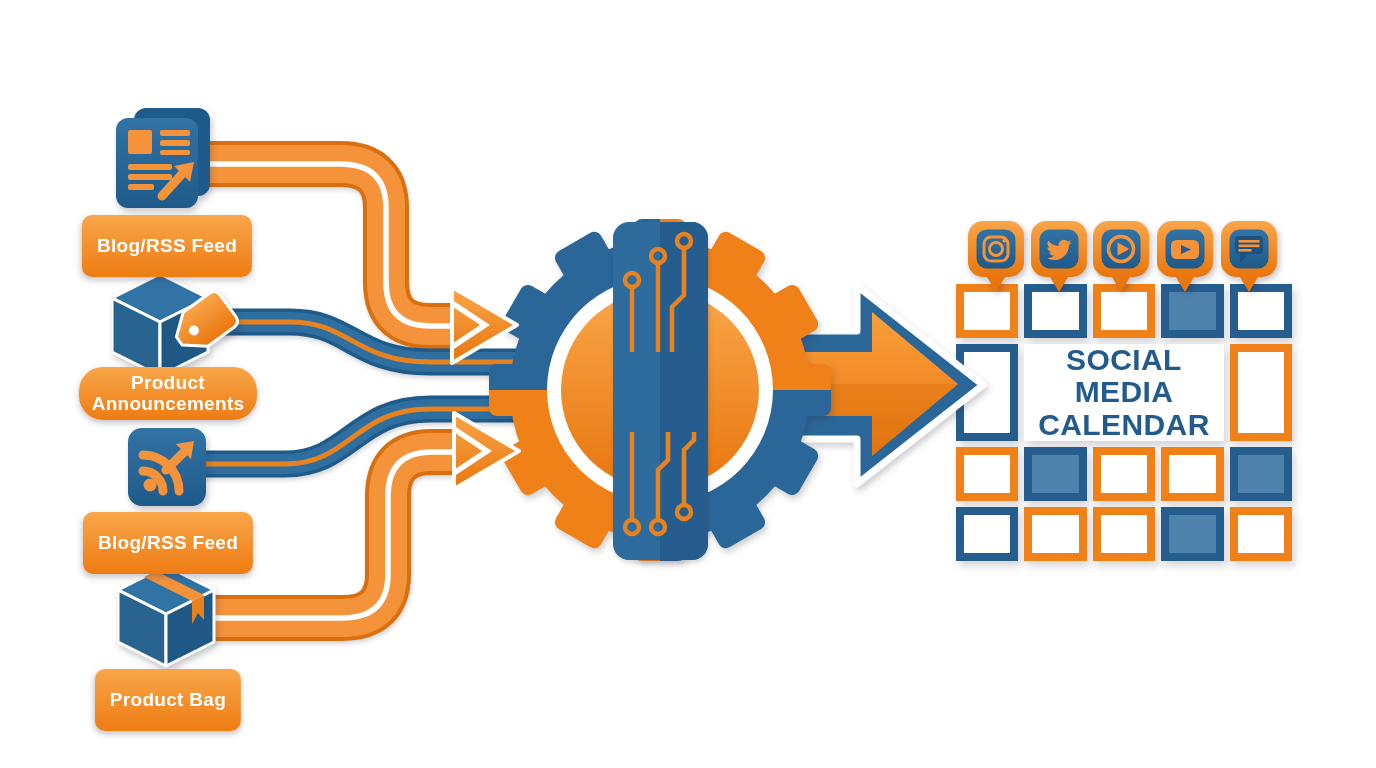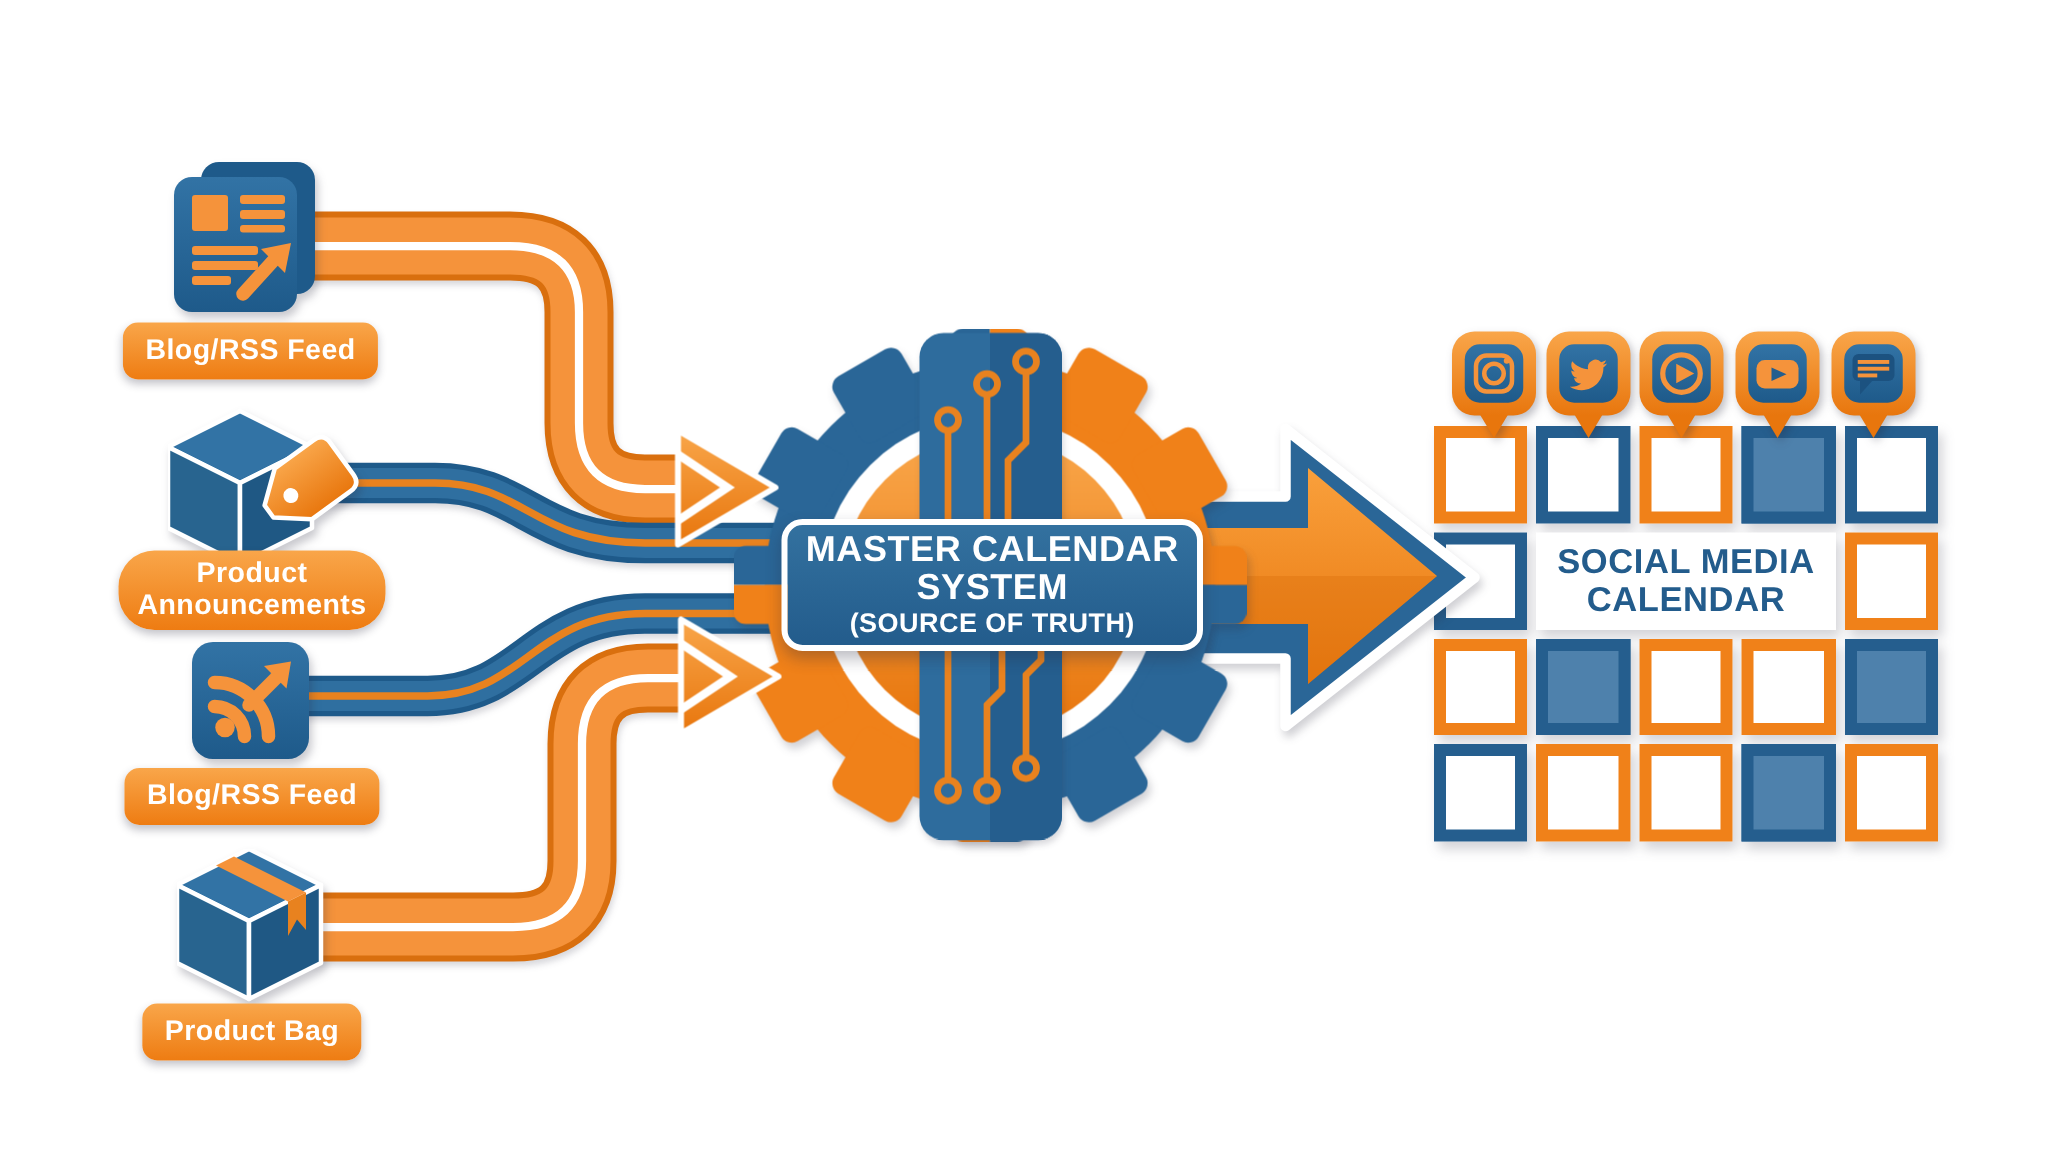--- a/index.html
+++ b/index.html
@@ -6,40 +6,40 @@
   .stage{position:relative;width:1376px;height:768px;background:#ffffff;overflow:hidden;
          font-family:"Liberation Sans",sans-serif;}
   #shapes{position:absolute;left:0;top:0;z-index:1;pointer-events:none;}
   .shadowed{filter:drop-shadow(2px 4px 3px rgba(40,40,60,.22));}
   .soft{filter:drop-shadow(1px 3px 2px rgba(40,40,60,.18));}
 
   .icon-box{position:absolute;z-index:2;filter:drop-shadow(2px 4px 3px rgba(40,40,60,.25));}
 
   .tag-label{position:absolute;z-index:2;transform:translateX(-50%);
     background:linear-gradient(180deg,#F9A64A,#EE7C12);color:#fff;font-weight:bold;
-    font-size:19px;padding:8px 15px;border-radius:10px;text-align:center;
+    font-size:19px;padding:20px 15px;border-radius:10px;text-align:center;
     box-shadow:0 3px 6px rgba(40,40,60,.28);letter-spacing:.3px;white-space:nowrap;}
   .tag-label.wrap{white-space:normal;width:158px;line-height:1.12;padding:5px 10px;border-radius:24px;}
 
   .center-label{position:absolute;z-index:3;left:521px;top:346px;width:281px;height:88px;
     background:linear-gradient(180deg,#33719F,#235C8C);border:4px solid #fff;border-radius:14px;
     box-sizing:border-box;color:#fff;text-align:center;display:flex;flex-direction:column;
     justify-content:center;box-shadow:0 5px 10px rgba(40,40,60,.3);}
   .center-title{font-size:24px;font-weight:bold;line-height:1.05;letter-spacing:.4px;padding:0 8px;}
   .center-sub{font-size:18px;font-weight:bold;letter-spacing:.3px;margin-top:1px;}
 
   .calendar{position:absolute;z-index:0;left:956px;top:284px;width:336px;height:277px;
     display:grid;grid-template-columns:repeat(5,1fr);grid-template-rows:repeat(4,1fr);gap:6px;
     filter:drop-shadow(3px 5px 4px rgba(40,40,60,.2));}
   .cell{box-sizing:border-box;background:#fff;}
   .cell.orange{border:8px solid #F08119;}
   .cell.blue{border:8px solid #255E8E;}
   .cell.blue-filled{border:8px solid #255E8E;background:#4E81AC;}
   .cal-label{grid-column:2/5;background:#fff;display:flex;align-items:center;justify-content:center;
-    text-align:center;color:#235C8C;font-weight:bold;font-size:23px;line-height:1.08;
+    text-align:center;color:#235C8C;font-weight:bold;font-size:30px;line-height:1.08;
     letter-spacing:.4px;padding:0 4px;}
 
   .pin{position:absolute;z-index:2;width:58px;height:74px;top:220px;
     filter:drop-shadow(2px 3px 3px rgba(40,40,60,.3));}
 </style>
 </head>
 <body>
 
 <div class="stage">
 
@@ -201,24 +201,20 @@
       <polygon points="26,11 38,5 86,29 74,35" fill="#F5933B"></polygon>
       <polygon points="74,35 86,29 86,54 80,47 74,58" fill="#E8821F"></polygon>
     </svg>
   </div>
 
   <div class="tag-label" style="left:167px;top:215px;">Blog/RSS Feed</div>
   <div class="tag-label wrap" style="left:168px;top:367px;">Product Announcements</div>
   <div class="tag-label" style="left:168px;top:512px;">Blog/RSS Feed</div>
   <div class="tag-label" style="left:168px;top:669px;">Product Bag</div>
 
-  <div class="center-label">
-    <div class="center-title">MASTER CALENDAR SYSTEM</div>
-    <div class="center-sub">(SOURCE OF TRUTH)</div>
-  </div>
 
   <div class="calendar">
       <div class="cell orange"></div>
       <div class="cell blue"></div>
       <div class="cell orange"></div>
       <div class="cell blue-filled"></div>
       <div class="cell blue"></div>
       <div class="cell blue"></div>
       <div class="cal-label">SOCIAL MEDIA CALENDAR</div>
       <div class="cell orange"></div>

